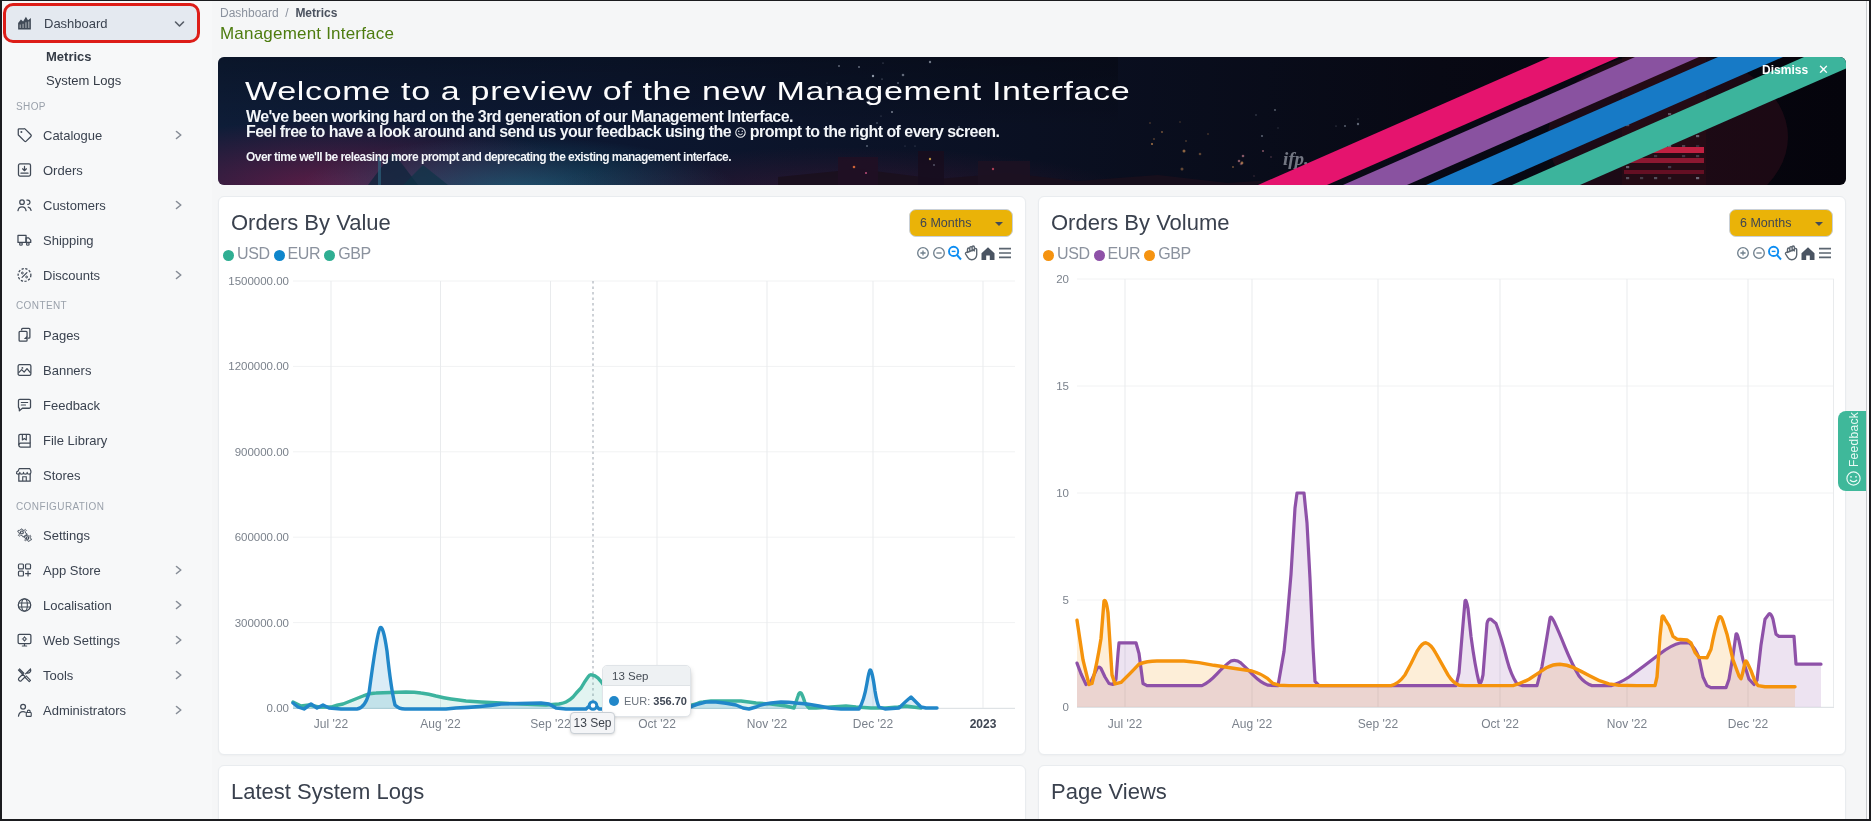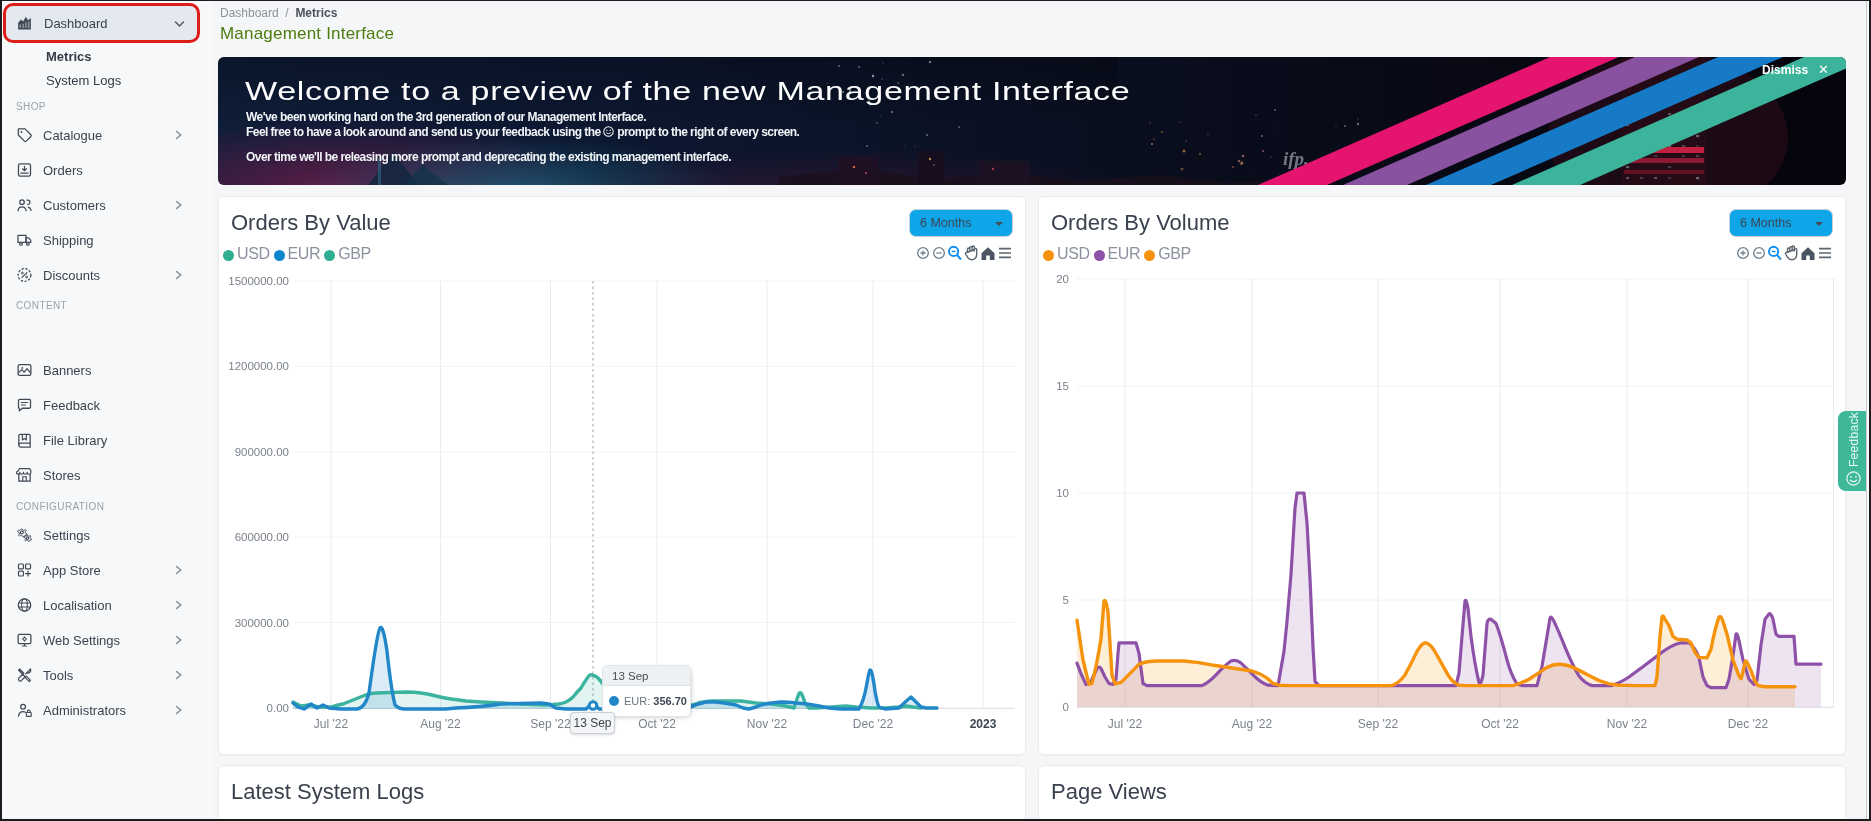--- a/index.html
+++ b/index.html
@@ -33,21 +33,21 @@
 
 #banner { left:218px; top:57px; width:1628px; height:128px; border-radius:6px; overflow:hidden; z-index:4; }
 
 
 .card { position:absolute; background:#fff; border:1px solid #e9ecef; border-radius:6px; box-shadow:0 1px 2px rgba(16,24,40,.03); z-index:4; }
 #card-l { left:218px; top:196px; width:808px; height:559px; }
 #card-r { left:1038px; top:196px; width:808px; height:559px; }
 #card-bl { left:218px; top:765px; width:808px; height:80px; }
 #card-br { left:1038px; top:765px; width:808px; height:80px; }
 .cardtitle { position:absolute; left:12px; top:13px; font-size:22px; color:#3a414e; }
-.select { position:absolute; right:12px; top:12px; width:104px; height:28px; background:#0ea5e9; border:1px solid #c9d0d7; border-radius:7px; font-size:12.5px; color:#3e4653; line-height:26px; padding-left:10px; }
+.select { position:absolute; right:12px; top:12px; width:104px; height:28px; background:#eab308; border:1px solid #c9d0d7; border-radius:7px; font-size:12.5px; color:#3e4653; line-height:26px; padding-left:10px; }
 .select .car { position:absolute; right:9px; top:12px; width:0; height:0; border-left:4px solid transparent; border-right:4px solid transparent; border-top:4.5px solid #424a55; }
 .legend { position:absolute; left:0; top:48px; width:100%; text-align:left; font-size:16px; letter-spacing:-0.4px; color:#8b929e; }
 .legend .dot { display:inline-block; width:11px; height:11px; border-radius:50%; margin:0 3px -2px 4px; }
 
 
 #feedback { left:1838px; top:411px; width:30px; height:80px; background:#3fb89a; border-radius:8px 0 0 8px; z-index:50; }
 #feedback .ftxt { position:absolute; left:-14px; top:22px; width:58px; height:13px; transform:rotate(-90deg); font-size:12px; color:#eafaf5; letter-spacing:.3px; text-align:center; }
 </style>
 </head>
 <body>
@@ -118,20 +118,28 @@
     <svg class="ico" viewBox="0 0 24 24">
         <circle cx="12" cy="12" r="9" fill="none" stroke="#414a57" stroke-width="1.8" stroke-dasharray="3.2 2.1"></circle>
         <path d="M8.6 15.4l6.8-6.8" stroke="#414a57" stroke-width="1.7" stroke-linecap="round"></path>
         <circle cx="9" cy="9.2" r="1.3" fill="none" stroke="#414a57" stroke-width="1.4"></circle>
         <circle cx="15" cy="14.8" r="1.3" fill="none" stroke="#414a57" stroke-width="1.4"></circle>
       </svg>
     <span class="txt">Discounts</span>
       <span class="chev"><svg width="9" height="10" viewBox="0 0 9 10">
           <path d="M2.5 1.5L6.8 5 2.5 8.5" fill="none" stroke="#878d97" stroke-width="1.6" stroke-linecap="round" stroke-linejoin="round"></path>
         </svg></span>
+  </div>
+  <div class="nav-item" style="top:316.5px">
+    <svg class="ico" viewBox="0 0 24 24">
+        <path d="M8 5.5V4a1.3 1.3 0 0 1 1.3-1.3h9A1.3 1.3 0 0 1 19.6 4v11a1.3 1.3 0 0 1-1.3 1.3h-1.6" fill="none" stroke="#414a57" stroke-width="1.8"></path>
+        <rect x="4.4" y="6.8" width="11.2" height="14" rx="1.3" fill="none" stroke="#414a57" stroke-width="1.8"></rect>
+        <path d="M11 17.5l4.6-4.6v4.6z" fill="#414a57"></path>
+      </svg>
+    <span class="txt">Pages</span>
   </div>
   <div class="nav-item" style="top:351.5px">
     <svg class="ico" viewBox="0 0 24 24">
         <rect x="3" y="4.5" width="18" height="15" rx="2" fill="none" stroke="#414a57" stroke-width="1.8"></rect>
         <path d="M3.5 16l4.5-4.5 3.5 3.5 4-5 5 6" fill="none" stroke="#414a57" stroke-width="1.7" stroke-linejoin="round"></path>
         <circle cx="9" cy="9" r="1.3" fill="#414a57"></circle>
       </svg>
     <span class="txt">Banners</span>
   </div>
   <div class="nav-item" style="top:386.5px">
@@ -359,21 +367,21 @@
       <rect x="1406" y="101" width="80" height="5" fill="#a81b38" opacity="0.8"></rect>
       <rect x="1406" y="113" width="80" height="4" fill="#7a1228" opacity="0.75"></rect>
 <text x="1065" y="108" font-family="Liberation Serif, serif" font-style="italic" font-weight="bold" font-size="19" fill="#c9ced8" opacity="0.55">ifp.</text>
 
 <polygon points="1040,128 1109,128 1401,0 1332,0" fill="#e5146e"></polygon>
       <polygon points="1125,128 1189,128 1481,0 1417,0" fill="#8952a0"></polygon>
       <polygon points="1208,128 1273,128 1565,0 1500,0" fill="#177ac6"></polygon>
       <polygon points="1294,128 1362,128 1654,0 1586,0" fill="#3cb49c"></polygon>
     </svg>
 <div style="position:absolute;left:27px;top:19px;font-size:26px;letter-spacing:0.5px;transform:scaleX(1.31);transform-origin:0 0;white-space:nowrap;color:#fdfdfe;z-index:3">Welcome to a preview of the new Management Interface</div>
-<div style="position:absolute;left:28px;top:53px;font-size:12px;letter-spacing:-0.55px;font-weight:bold;color:#f2f5f8;line-height:14.5px;z-index:3">We've been working hard on the 3rd generation of our Management Interface.<br>Feel free to have a look around and send us your feedback using the <svg width="11" height="11" viewBox="0 0 14 14" style="vertical-align:-1.5px">
+<div style="position:absolute;left:28px;top:53px;font-size:16px;letter-spacing:-0.55px;font-weight:bold;color:#f2f5f8;line-height:14.5px;z-index:3">We've been working hard on the 3rd generation of our Management Interface.<br>Feel free to have a look around and send us your feedback using the <svg width="11" height="11" viewBox="0 0 14 14" style="vertical-align:-1.5px">
         <circle cx="7" cy="7" r="6" fill="none" stroke="#f2f5f8" stroke-width="1.3"></circle>
         <circle cx="4.8" cy="5.4" r="0.9" fill="#f2f5f8"></circle>
         <circle cx="9.2" cy="5.4" r="0.9" fill="#f2f5f8"></circle>
         <path d="M4.2 8.6 Q7 11 9.8 8.6" fill="none" stroke="#f2f5f8" stroke-width="1.2"></path>
       </svg> prompt to the right of every screen.</div>
 <div style="position:absolute;left:28px;top:93px;font-size:12px;letter-spacing:-0.55px;font-weight:bold;color:#f2f5f8;z-index:3">Over time we'll be releasing more prompt and deprecating the existing management interface.</div>
 <div style="position:absolute;right:17px;top:5px;font-size:12px;font-weight:bold;color:#fff;z-index:3">Dismiss&nbsp;&nbsp;&nbsp;<span style="font-weight:normal;font-size:13px">✕</span></div>
   </div>
 
 <div id="card-l" class="card">

